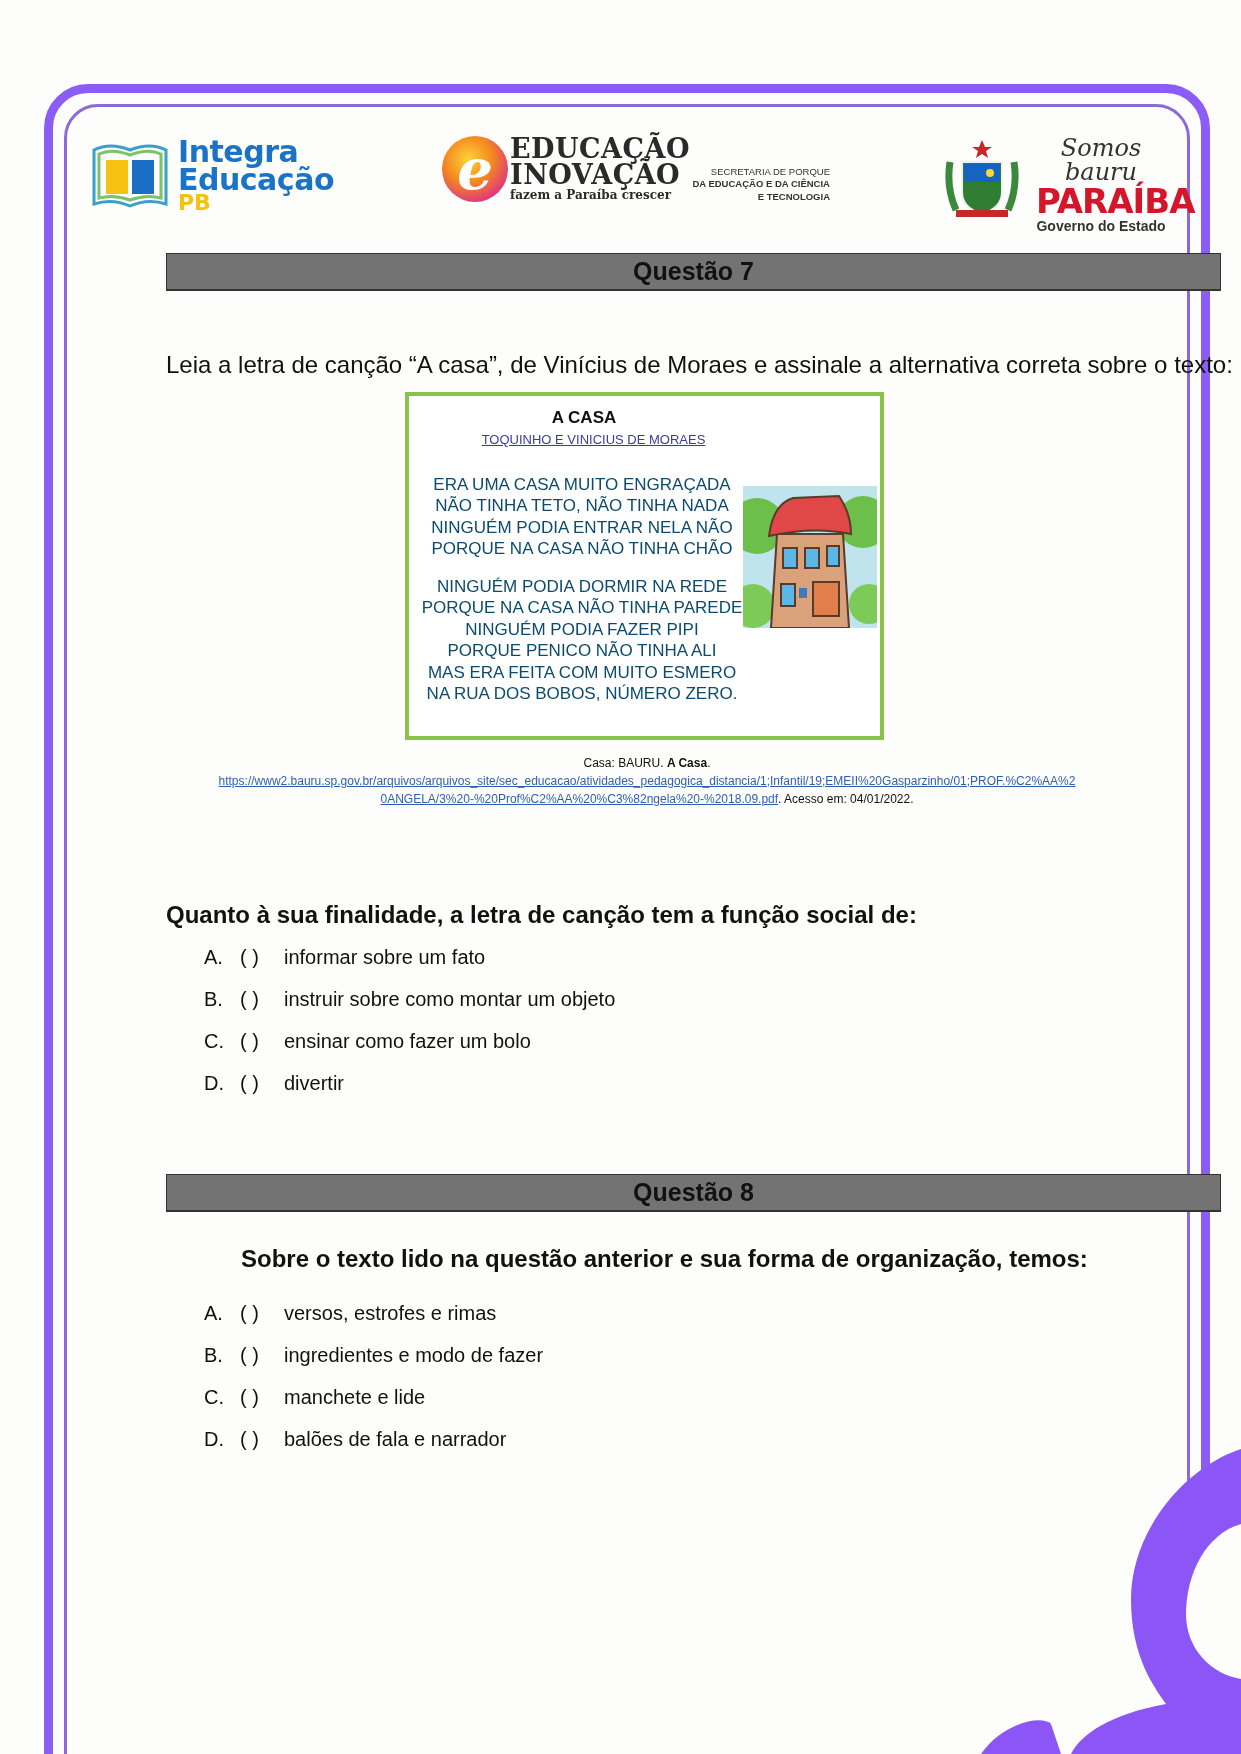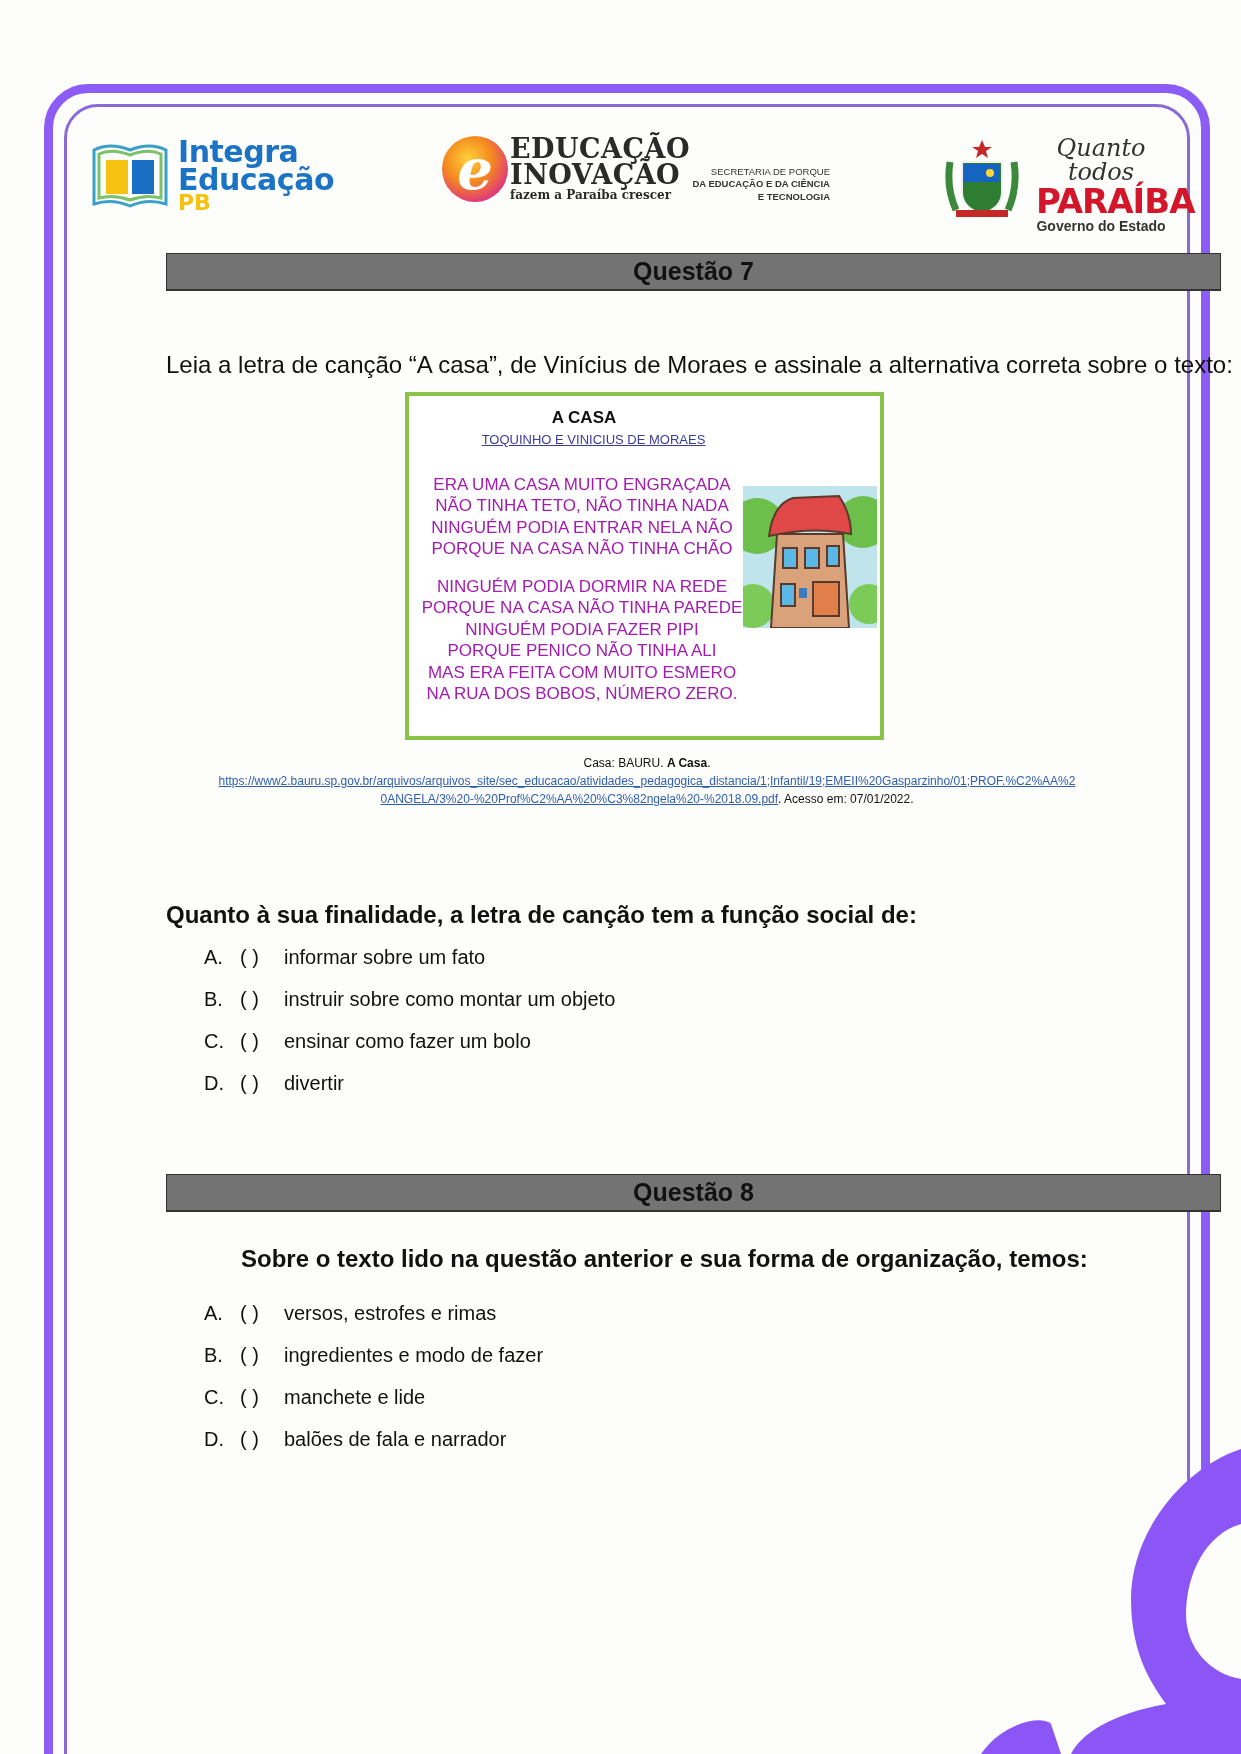--- a/index.html
+++ b/index.html
@@ -52,21 +52,21 @@
 
   .para { position: absolute; left: 166px; font-size: 24px; white-space: nowrap; }
   .bold { font-weight: bold; }
 
   
   .poem-box { position: absolute; left: 405px; top: 392px; width: 479px; height: 348px;
     border: 4px solid #8bc34a; background: #fff; }
   .poem-title { position: absolute; left: 0; width: 350px; top: 12px; text-align: center; font-weight: bold; font-size: 17px; }
   .poem-author { position: absolute; left: 0; width: 350px; top: 36px; text-align: center; font-size: 13px;
     color: #3b3b9e; text-decoration: underline; padding-left: 19px; }
-  .poem-lines { position: absolute; left: 8px; width: 330px; text-align: center; font-size: 17px; line-height: 21.4px; color: #a21caf; }
+  .poem-lines { position: absolute; left: 8px; width: 330px; text-align: center; font-size: 17px; line-height: 21.4px; color: #0c4a6e; }
   .stanza1 { top: 78px; }
   .stanza2 { top: 180px; }
   .house { position: absolute; left: 334px; top: 90px; width: 134px; height: 142px; }
 
   .source { position: absolute; left: 166px; width: 962px; text-align: center; font-size: 12px; line-height: 18px; }
   .source .link { color: #2f5fb3; text-decoration: underline; }
 
   .opts { position: absolute; left: 204px; font-size: 20px; }
   .opt { display: flex; height: 42px; align-items: center; white-space: nowrap; }
   .opt .letter { width: 36px; }
@@ -116,21 +116,21 @@
   <svg class="coat" viewBox="0 0 80 84">
     <polygon points="40,2 43,9 50,9 44,13 46,20 40,16 34,20 36,13 30,9 37,9" fill="#c62828"></polygon>
     <path d="M8 24 Q4 50 14 72 M72 24 Q76 50 66 72" stroke="#3b8a3b" stroke-width="7" fill="none"></path>
     <path d="M20 24 L60 24 L60 54 Q60 70 40 76 Q20 70 20 54 Z" fill="#2e7d32" stroke="#f0f0f0" stroke-width="2"></path>
     <rect x="22" y="26" width="36" height="18" fill="#1565c0"></rect>
     <circle cx="48" cy="35" r="4" fill="#fdd835"></circle>
     <rect x="14" y="72" width="52" height="7" fill="#c62828"></rect>
   </svg>
 
   <div class="logo-pb">
-    <div class="pb-script">Quanto todos</div>
+    <div class="pb-script">Somos bauru</div>
     <div class="pb-name">PARAÍBA</div>
     <div class="pb-gov">Governo do Estado</div>
   </div>
 </div>
 
 <div class="q-bar" style="top:253px;">Questão 7</div>
 
 <div class="para" style="top:351px;">Leia a letra de canção “A casa”, de Vinícius de Moraes e assinale a alternativa correta sobre o texto:</div>
 
 <div class="poem-box">
@@ -168,21 +168,21 @@
 </div>
 
 <div class="source" style="top:754px;">
   <div>
     <span>Casa: BAURU. </span><span class="bold">A Casa</span><span>.</span>
   </div>
   <div>
     <a class="link">https://www2.bauru.sp.gov.br/arquivos/arquivos_site/sec_educacao/atividades_pedagogica_distancia/1;Infantil/19;EMEII%20Gasparzinho/01;PROF.%C2%AA%2</a>
   </div>
   <div>
-    <a class="link">0ANGELA/3%20-%20Prof%C2%AA%20%C3%82ngela%20-%2018.09.pdf</a><span>. Acesso em: 07/01/2022.</span>
+    <a class="link">0ANGELA/3%20-%20Prof%C2%AA%20%C3%82ngela%20-%2018.09.pdf</a><span>. Acesso em: 04/01/2022.</span>
   </div>
 </div>
 
 <div class="para bold" style="top:889px;margin-top:12px;">Quanto à sua finalidade, a letra de canção tem a função social de:</div>
 
 <div class="opts" style="top:936px;">
   <div class="opt">
     <span class="letter">A.</span>
     <span class="paren">(    )</span>
     <span>informar sobre um fato</span>

